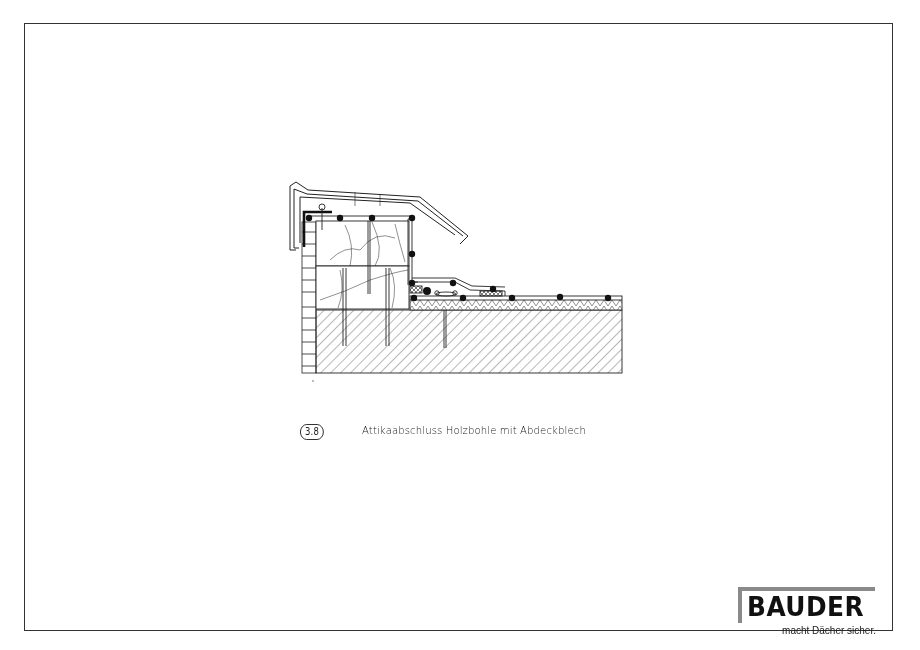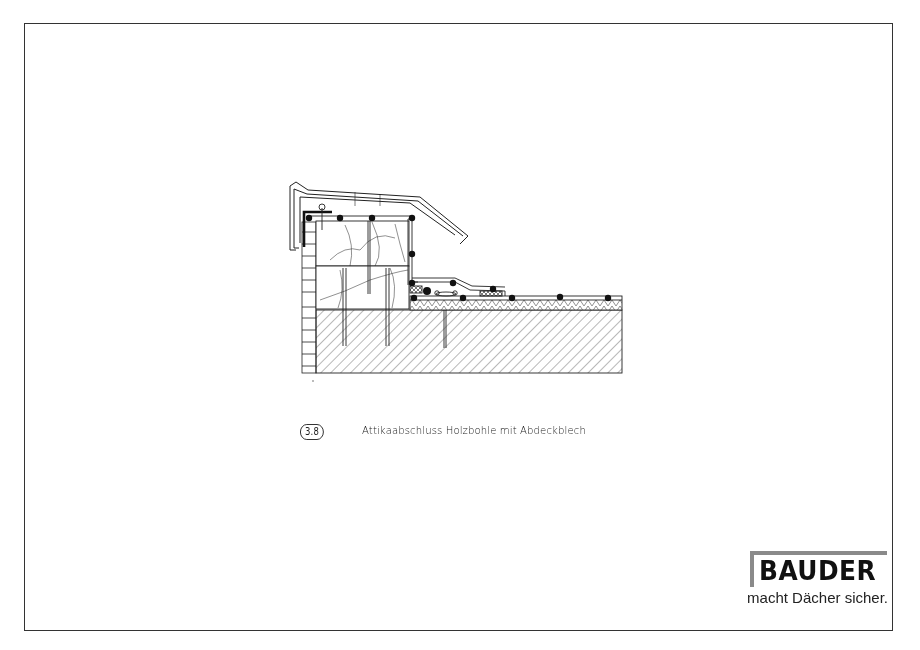--- a/index.html
+++ b/index.html
@@ -55,24 +55,23 @@
     .caption-title {
       margin-left: 34px;
       font-weight: 300;
       transform: scaleX(0.92);
       transform-origin: left center;
       white-space: nowrap;
     }
     .logo {
       position: absolute;
       left: 738px;
-      top: 551px;
+      top: 587px;
       width: 140px;
       height: 50px;
-      margin-left: 12px;
     }
     .logo-bar-top {
       position: absolute;
       left: 0;
       top: 0;
       width: 137px;
       height: 4px;
       background: #8a8a8a;
     }
     .logo-bar-left {
@@ -94,21 +93,21 @@
       color: #111111;
       letter-spacing: 0.5px;
       transform: scaleX(0.92);
       transform-origin: left top;
     }
     .logo-tagline {
       position: absolute;
       right: 2px;
       top: 38px;
       font-family: "Liberation Sans", sans-serif;
-      font-size: 15px;
+      font-size: 10px;
       color: #222;
       white-space: nowrap;
     }
   </style>
 </head>
 <body>
 
 <div class="frame"></div>
 
 <svg class="drawing" viewBox="0 0 920 650" xmlns="http://www.w3.org/2000/svg">

